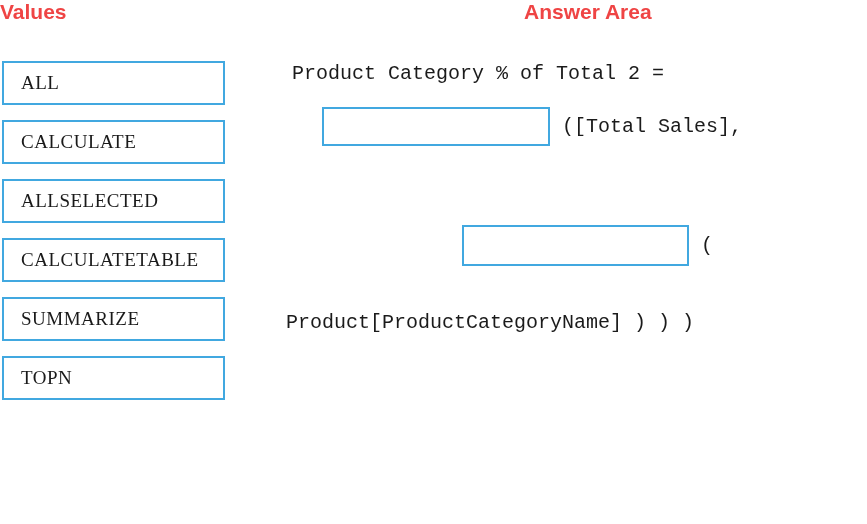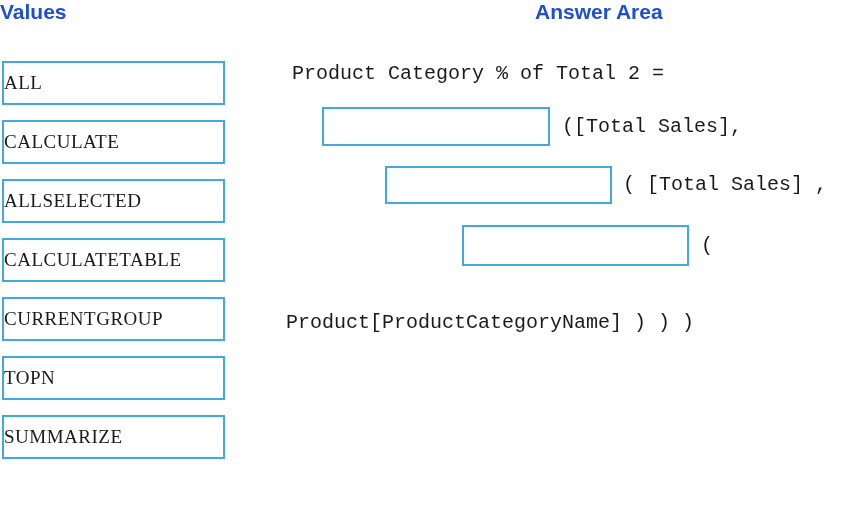--- a/index.html
+++ b/index.html
@@ -16,43 +16,43 @@
     color: #000000;
   }
 
   
   .col-heading {
     position: absolute;
     font-family: "Liberation Sans", sans-serif;
     font-weight: bold;
     font-size: 21px;
     line-height: 24px;
-    color: #1d4ed8;
+    color: #ef4444;
     white-space: nowrap;
   }
   #values-heading { left: 0px;   top: 0px; }
-  #answer-heading { left: 269px; top: 0px; }
+  #answer-heading { left: 258px; top: 0px; }
 
   
   #values-list {
     position: absolute;
     left: 2px;
     top: 61px;
     width: 223px;
   }
   .value-chip {
     box-sizing: border-box;
     height: 44px;
     width: 223px;
     border: 2px solid #41a8e0;
     background: #ffffff;
     margin-bottom: 15px;
     display: flex;
     align-items: center;
-    padding-left: 0;
+    padding-left: 17px;
     font-family: "Liberation Serif", serif;
     font-size: 19px;
     letter-spacing: 0.5px;
     color: #1a1a1a;
     white-space: nowrap;
   }
 
   
   #answer-area {
     position: absolute;
@@ -116,52 +116,45 @@
   </div>
 
   <div class="value-chip">
     <span>ALLSELECTED</span>
   </div>
 
   <div class="value-chip">
     <span>CALCULATETABLE</span>
   </div>
 
-  <div class="value-chip">
-    <span>CURRENTGROUP</span>
-  </div>
 
 
   <div class="value-chip">
-    <span>TOPN</span>
+    <span>SUMMARIZE</span>
   </div>
 
   <div class="value-chip">
-    <span>SUMMARIZE</span>
+    <span>TOPN</span>
   </div>
 
 </div>
 
 <div id="answer-area">
 
   <div id="answer-heading" class="col-heading">Answer Area</div>
 
   <div id="line-1" class="formula-line">
     <span class="formula-text">Product Category % of Total 2 =</span>
   </div>
 
   <div id="line-2" class="formula-line">
     <div class="answer-box" title=""></div>
     <span class="formula-text">([Total Sales],</span>
   </div>
 
-  <div id="line-3" class="formula-line">
-    <div class="answer-box" title=""></div>
-    <span class="formula-text">( [Total Sales] ,</span>
-  </div>
 
   <div id="line-4" class="formula-line">
     <div class="answer-box" title=""></div>
     <span class="formula-text">(</span>
   </div>
 
   <div id="line-5" class="formula-line">
     <span class="formula-text">Product[ProductCategoryName] ) ) )</span>
   </div>
 

